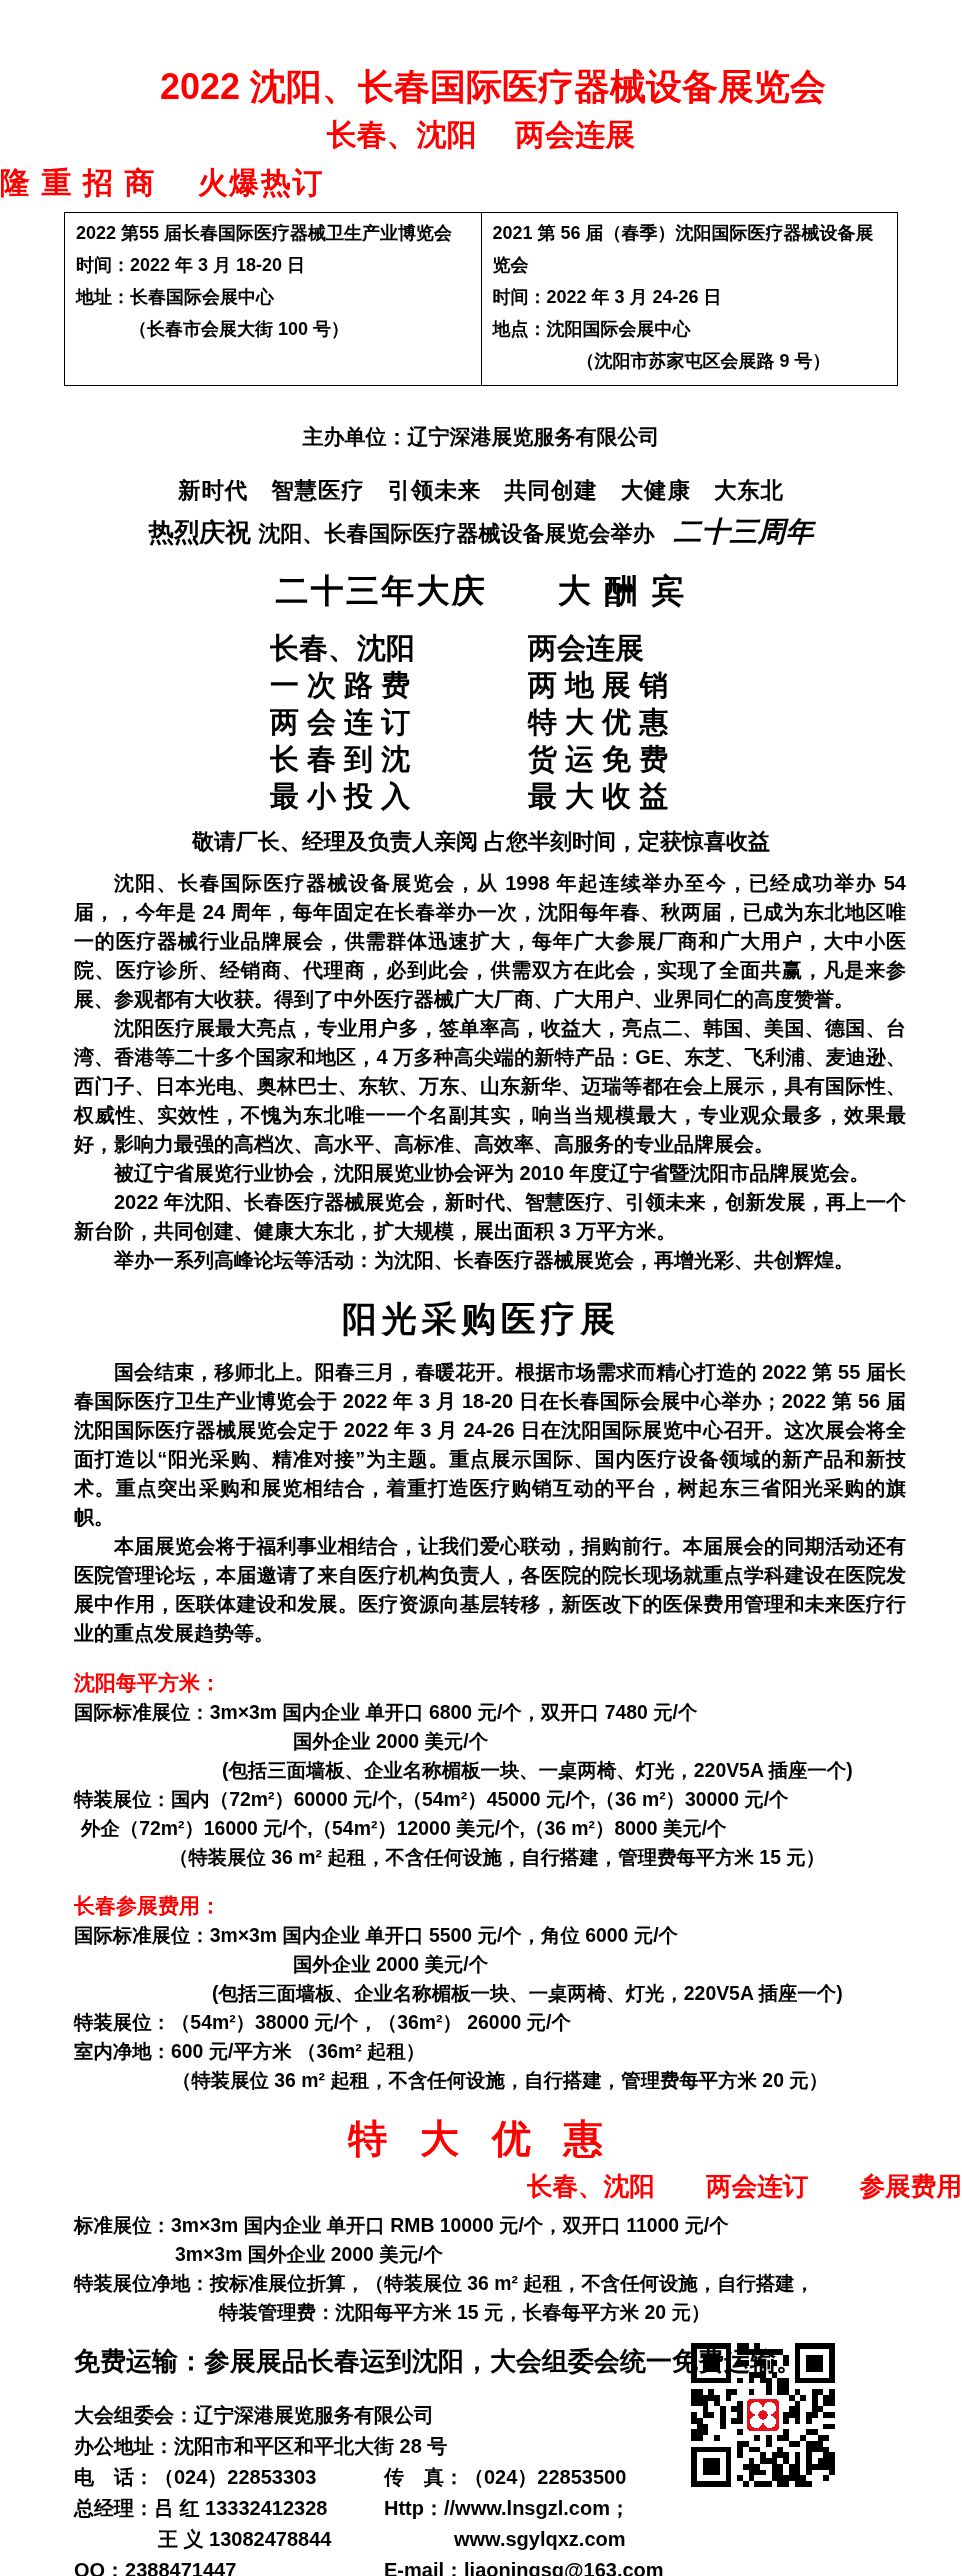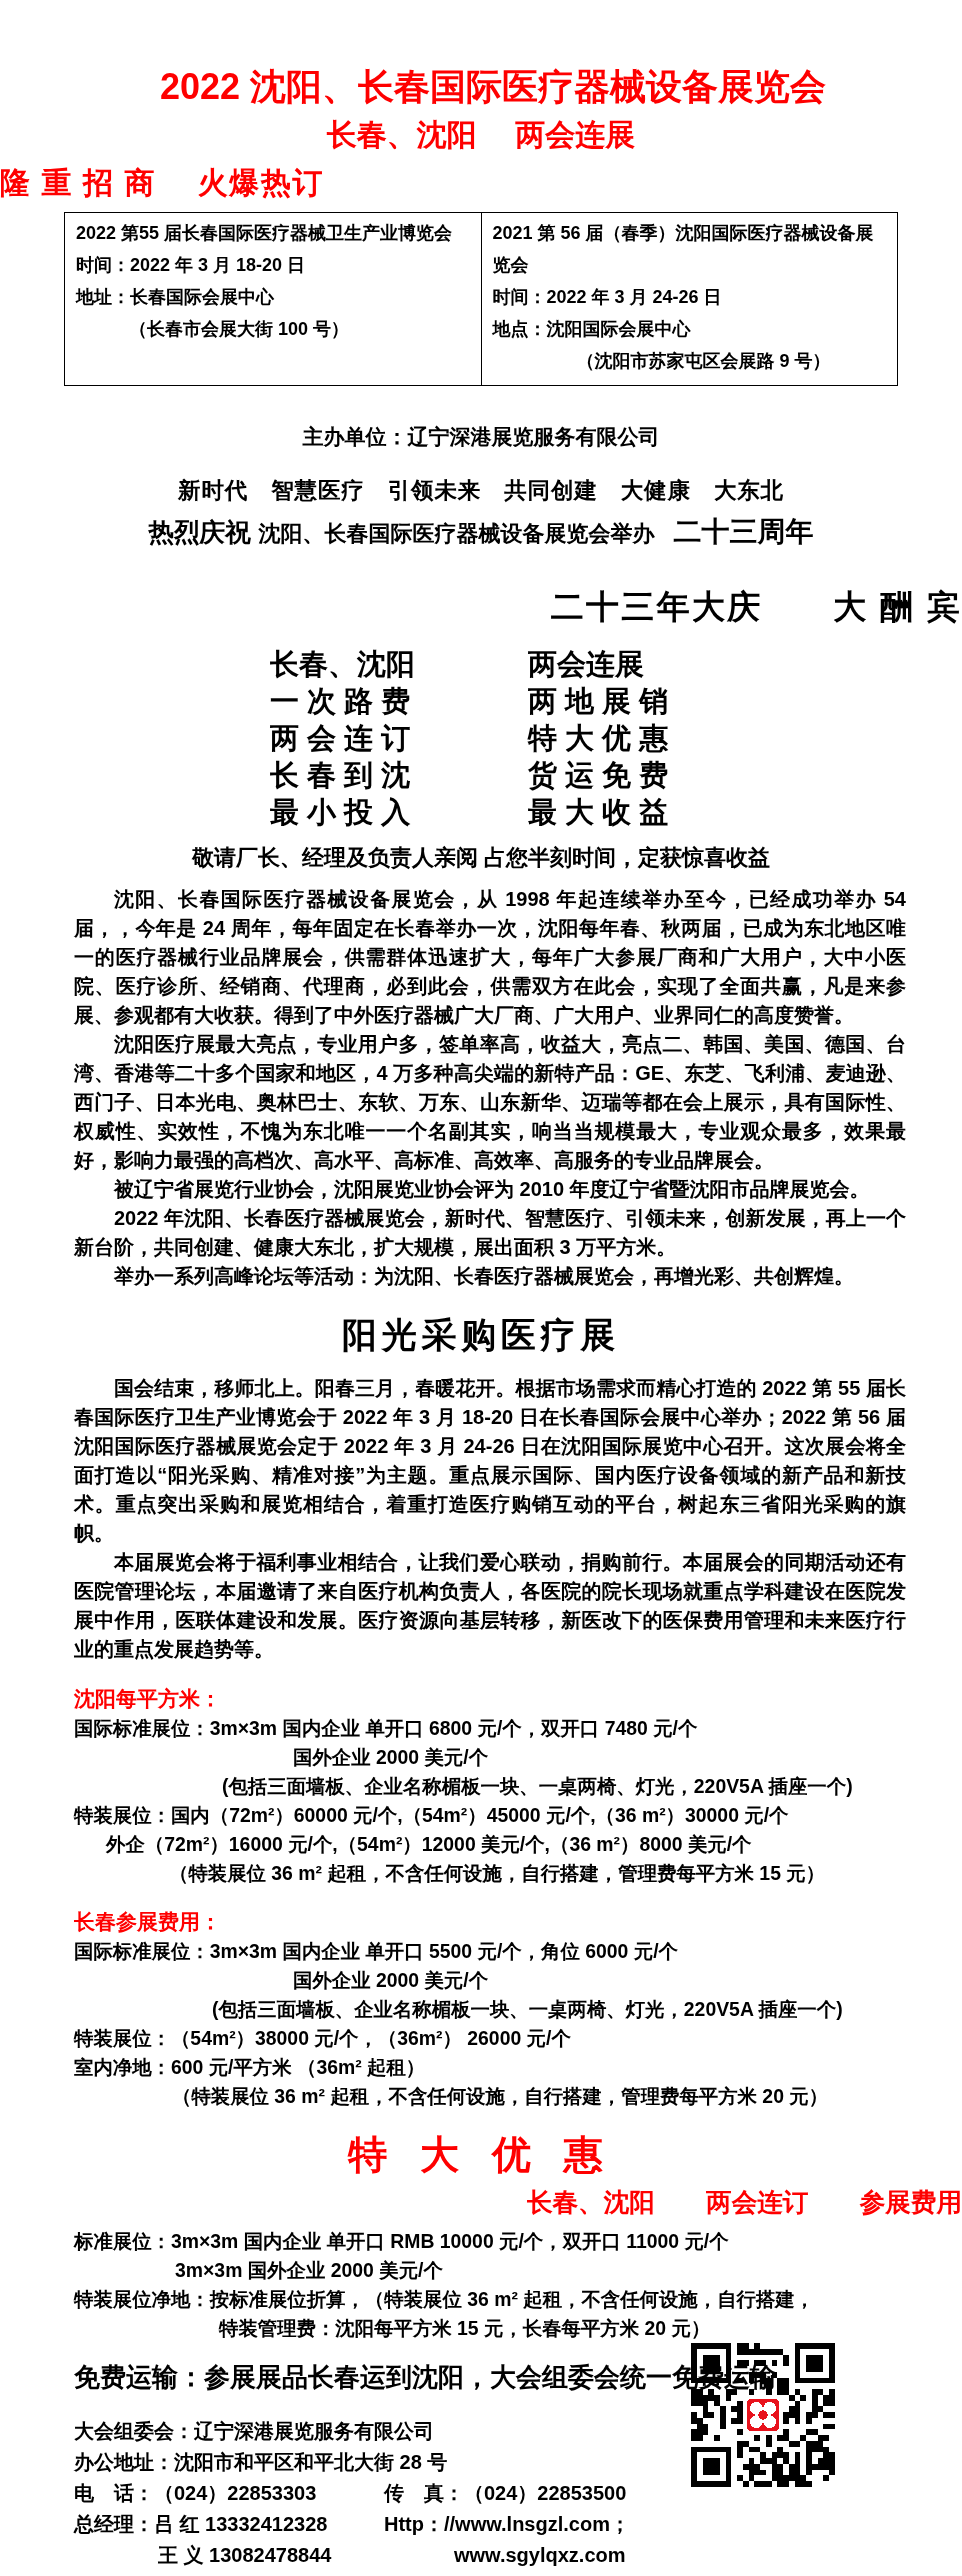--- a/index.html
+++ b/index.html
@@ -25,22 +25,22 @@
   .info-table td { width:50%; border:1.6px solid #000; padding:4.7px 9.3px 7.8px 11px;
                    font-size:18px; line-height:32px; vertical-align:top; }
   .addr-l { padding-left:53px; }
   .addr-r { padding-left:84px; }
 
   .organizer { margin-top:39px; font-size:21px; line-height:23px; text-align:center; }
   .slogan    { margin-top:29.5px; font-size:22.5px; line-height:25.6px; text-align:center; letter-spacing:0.8px; }
   .celebrate { margin-top:11.6px; text-align:center; line-height:33px; }
   .c1 { font-size:25.6px; margin-right:7.8px; }
   .c2 { font-size:22px; }
-  .c3 { font-size:28px; margin-left:19px; }
-  .anniv { margin-top:33px; font-size:33px; line-height:39px; text-align:right; letter-spacing:2.3px; }
+  .c3 { font-size:28px; margin-left:19px;font-style:italic; }
+  .anniv { margin-top:17px; font-size:33px; line-height:39px; text-align:center; letter-spacing:2.3px; }
 
   .pairs { margin-top:20px; margin-left:270px; font-size:29px; }
   .pair-row { height:37px; line-height:37px; white-space:nowrap; }
   .pair-left { display:inline-block; width:258px; }
   .pair-right { display:inline-block; }
 
   .invite { margin-top:14px; font-size:22px; line-height:25.6px; text-align:center; }
 
   .paras { margin-top:14px; }
   .body-p { padding:0 56px 0 74px; font-size:20px; line-height:29px;
@@ -157,21 +157,21 @@
   <div>
 
       <div class="fee-line">国际标准展位：3m×3m 国内企业 单开口 6800 元/个，双开口 7480 元/个</div>
 
       <div class="fee-line" style="padding-left: 293px;">国外企业 2000 美元/个</div>
 
       <div class="fee-line" style="padding-left: 222px;">(包括三面墙板、企业名称楣板一块、一桌两椅、灯光，220V5A 插座一个)</div>
 
       <div class="fee-line">特装展位：国内（72m²）60000 元/个,（54m²）45000 元/个,（36 m²）30000 元/个</div>
 
-      <div class="fee-line" style="padding-left: 106px;">外企（72m²）16000 元/个,（54m²）12000 美元/个,（36 m²）8000 美元/个</div>
+      <div class="fee-line" style="padding-left: 81px;">外企（72m²）16000 元/个,（54m²）12000 美元/个,（36 m²）8000 美元/个</div>
 
       <div class="fee-line" style="padding-left: 169px;">（特装展位 36 m² 起租，不含任何设施，自行搭建，管理费每平方米 15 元）</div>
 
   </div>
 
   <div class="fee-head red">长春参展费用：</div>
   <div>
 
       <div class="fee-line">国际标准展位：3m×3m 国内企业 单开口 5500 元/个，角位 6000 元/个</div>
 

